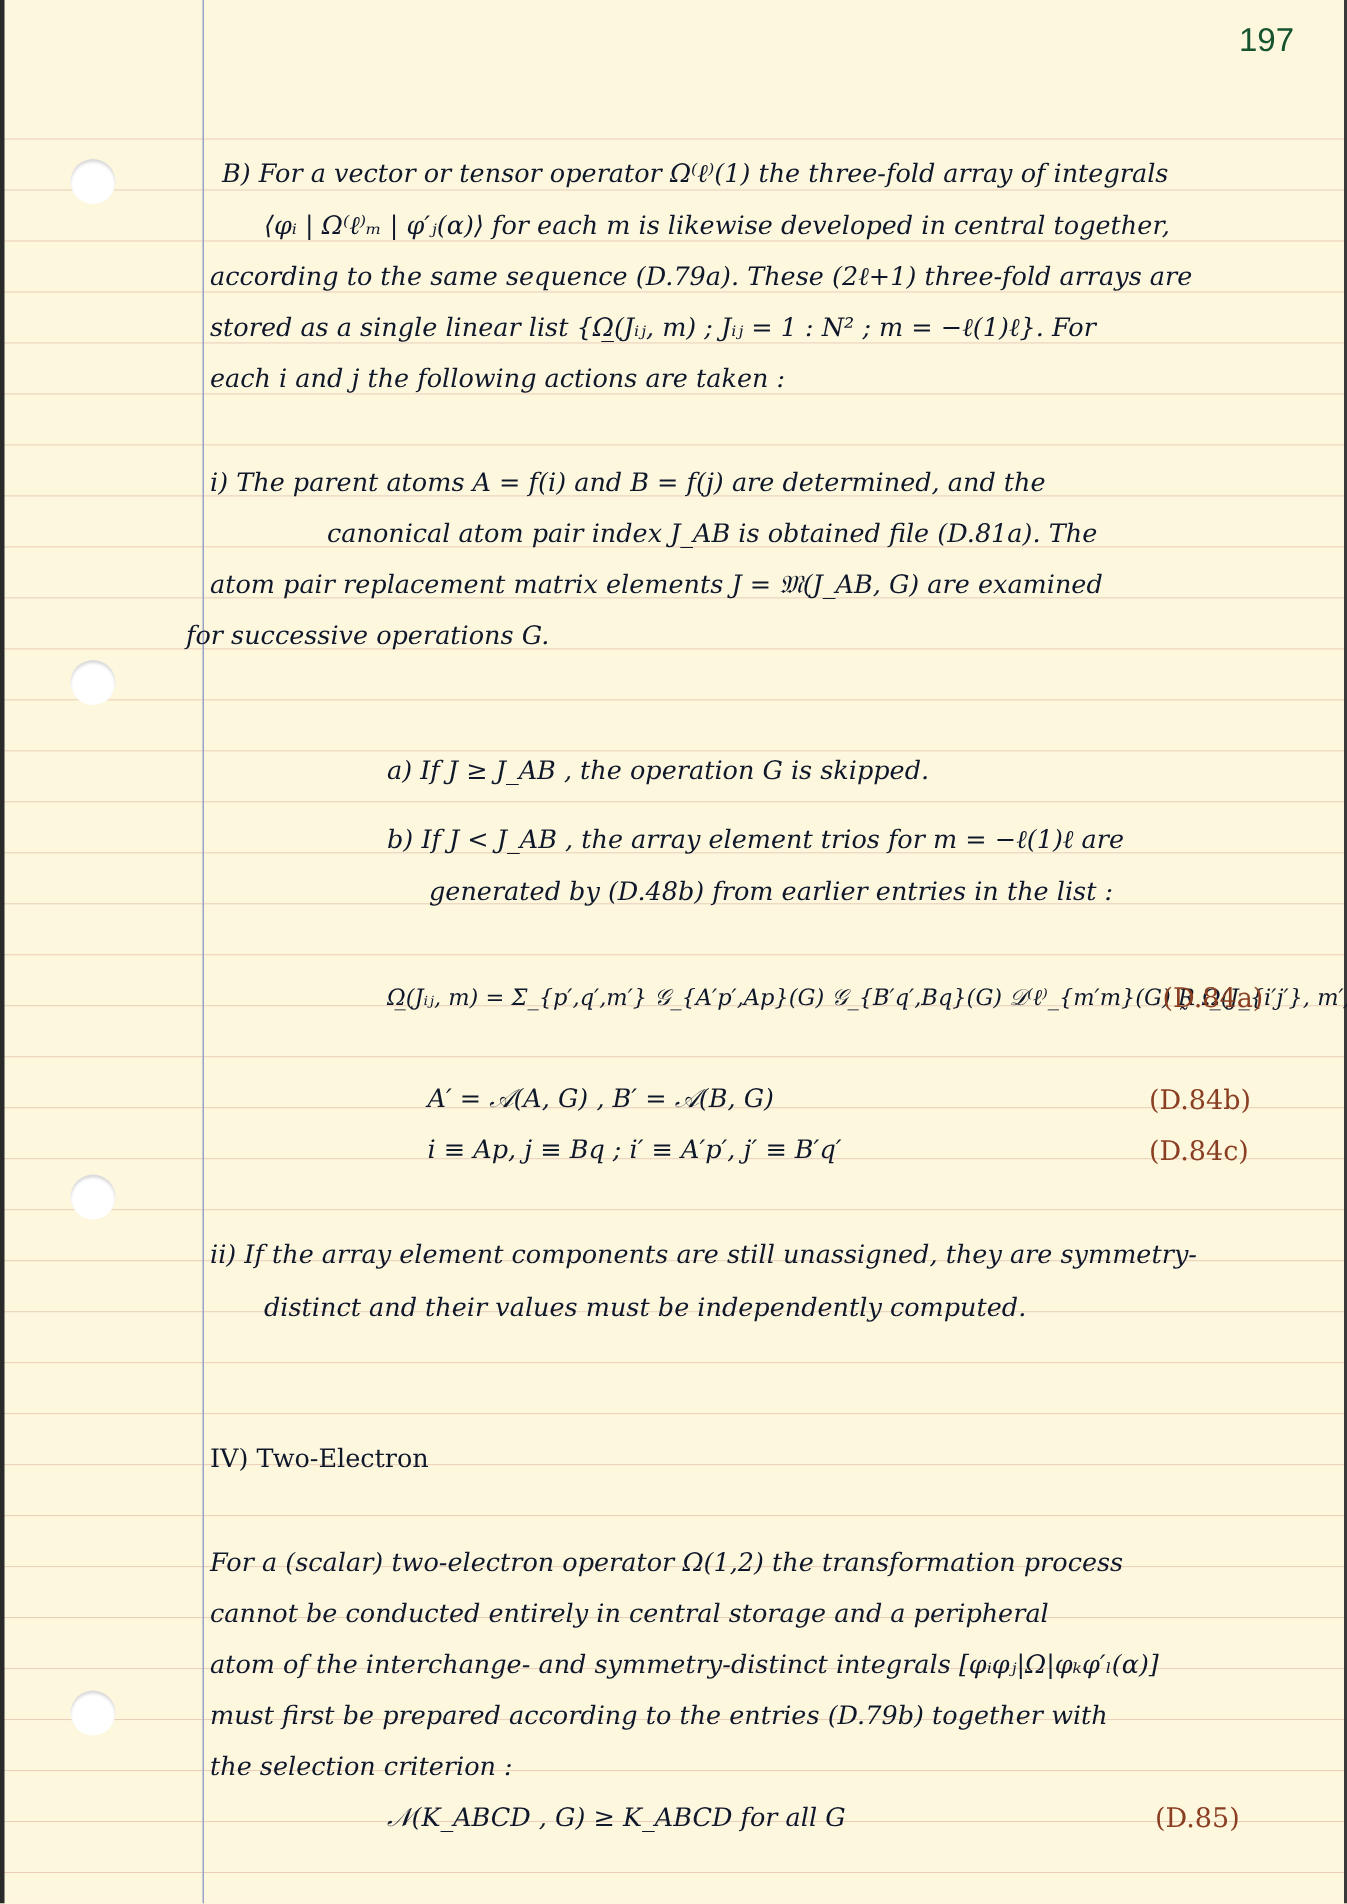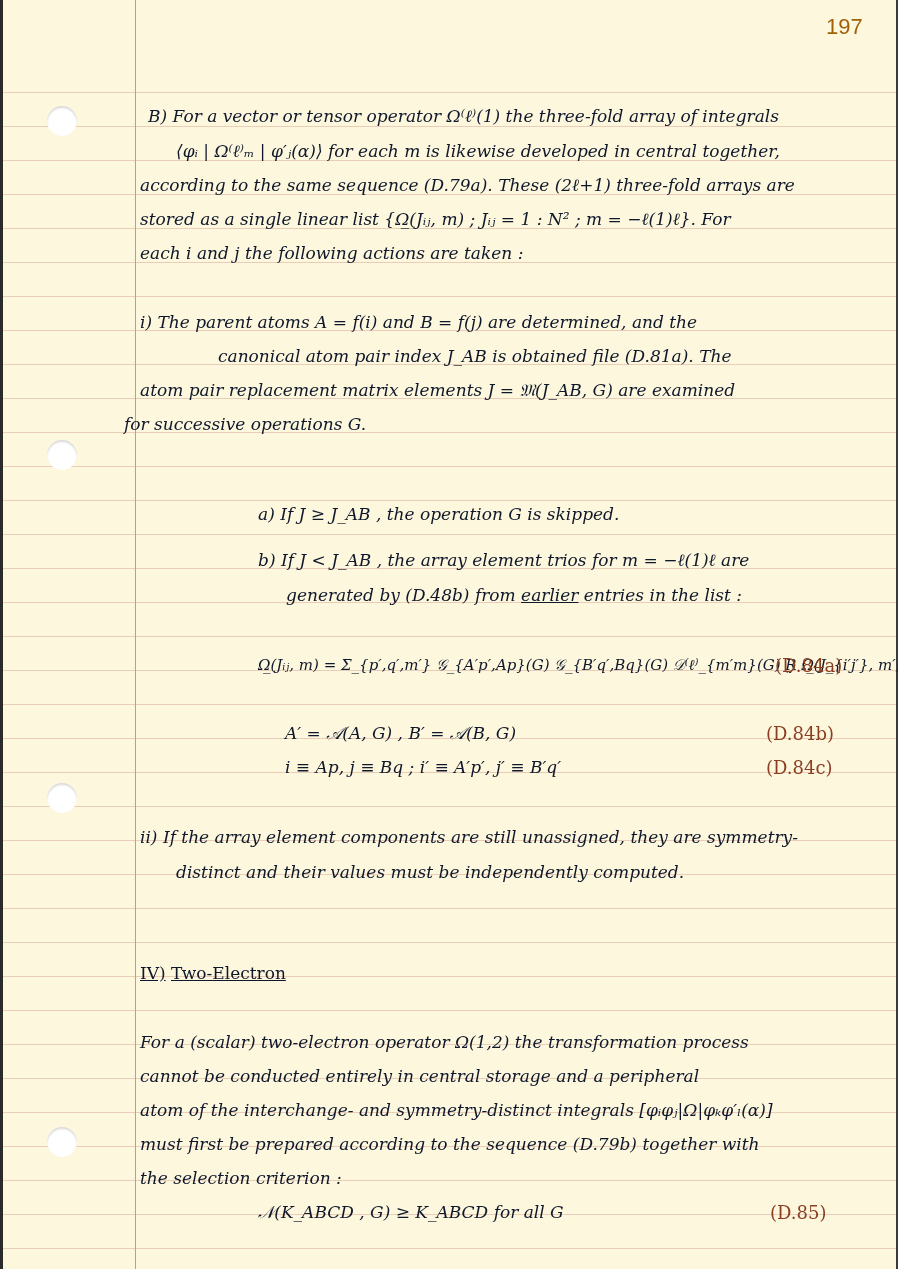--- a/index.html
+++ b/index.html
@@ -34,31 +34,31 @@
   }
   .right-edge {
     position: absolute; right: 0; top: 0; width: 2px; height: 1269px; background: #3a3a3a;
   }
   .hole {
     position: absolute; left: 47px; width: 30px; height: 30px; border-radius: 50%;
     background: #ffffff;
     box-shadow: inset 0 2px 2px rgba(0,0,0,0.15);
   }
   .page-num {
-    position: absolute; left: 826px; top: 14px; font-size: 22px; color: #a16207;
+    position: absolute; left: 826px; top: 14px; font-size: 22px; color: #14532d;
     font-family: "Liberation Sans", sans-serif;
   }
   .line {
     position: absolute; white-space: nowrap;
     font-size: 17px; line-height: 20px; font-style: italic;
     font-family: "DejaVu Serif", serif;
     color: #0f172a;
   }
   .eqnum { position: absolute; white-space: nowrap; font-size: 18px; color: #8a3e22; font-family: "DejaVu Serif", serif; }
-  .u { text-decoration: underline; }
+  .u { }
 </style>
 </head>
 <body>
 
 <div class="paper"></div>
 <div class="top-band"></div>
 <div class="margin-line"></div>
 <div class="left-edge"></div>
 <div class="right-edge"></div>
 
@@ -93,16 +93,16 @@
 <div class="eqnum" style="left:766px; top:757px">(D.84c)</div>
 
 <div class="line" style="left:140px; top:827px">ii)  If the array element components are still unassigned, they are symmetry-</div>
 <div class="line" style="left:176px; top:862px">distinct and their values must be independently computed.</div>
 
 <div class="line" style="left:140px; top:963px; font-style:normal"><span class="u">IV)</span> <span class="u">Two-Electron</span></div>
 
 <div class="line" style="left:140px; top:1032px">For a (scalar) two-electron operator Ω(1,2) the transformation process</div>
 <div class="line" style="left:140px; top:1066px">cannot be conducted entirely in central storage and a peripheral</div>
 <div class="line" style="left:140px; top:1100px">atom of the interchange- and symmetry-distinct integrals [φᵢφⱼ|Ω|φₖφ′ₗ(α)]</div>
-<div class="line" style="left:140px; top:1134px">must first be prepared according to the sequence (D.79b) together with</div>
+<div class="line" style="left:140px; top:1134px">must first be prepared according to the entries (D.79b) together with</div>
 <div class="line" style="left:140px; top:1168px">the selection criterion :</div>
 <div class="line" style="left:258px; top:1202px">𝒩(K_ABCD , G) ≥ K_ABCD  for all G</div>
 <div class="eqnum" style="left:770px; top:1202px">(D.85)</div>
 
 </body></html>

